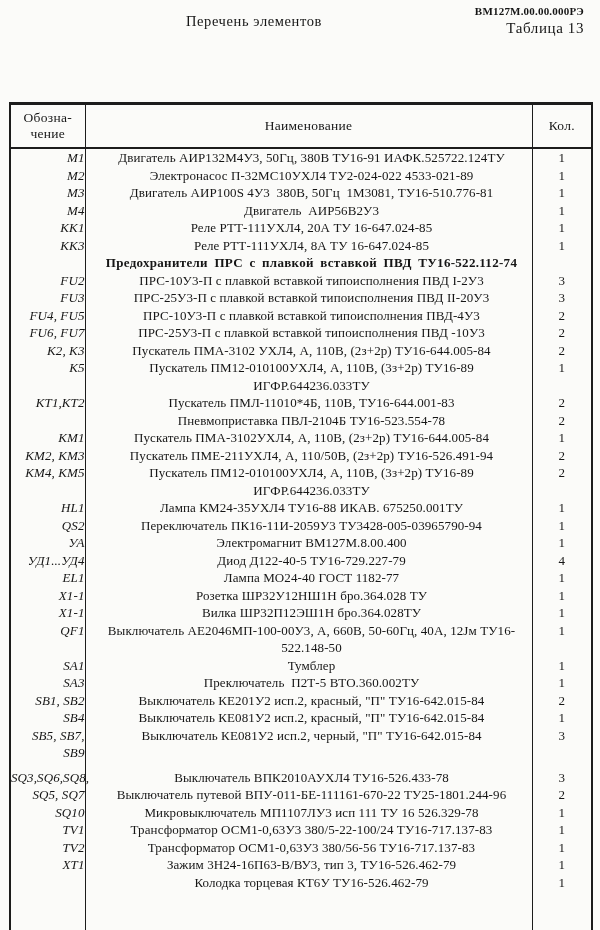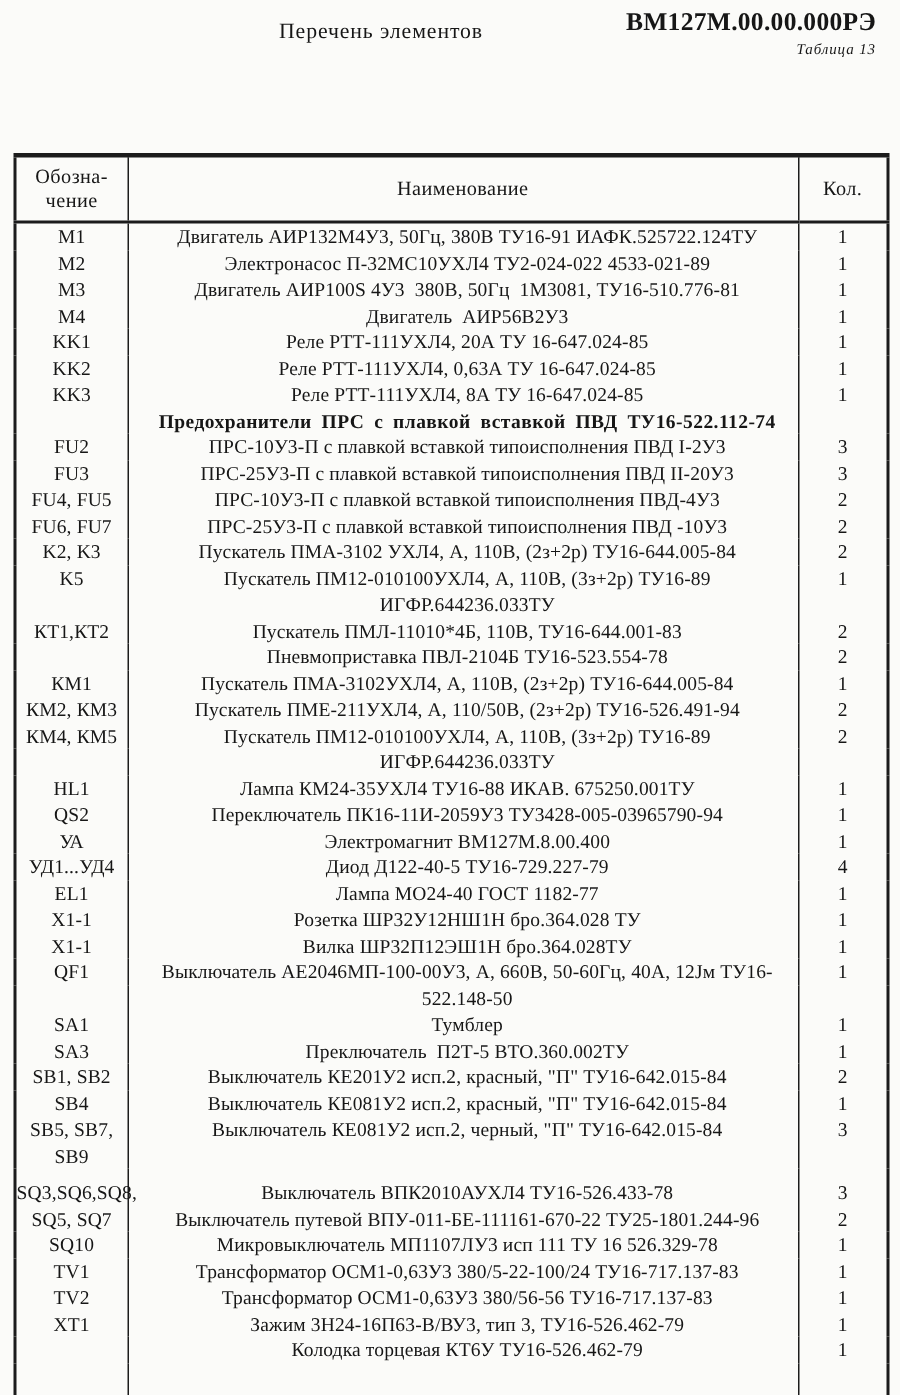--- a/index.html
+++ b/index.html
@@ -11,41 +11,41 @@
     overflow:hidden;
   }
   .page{position:relative;width:600px;height:930px;}
   
   .head{position:absolute;left:0;top:0;width:600px;height:66px;}
   .title{
     position:absolute;left:254px;top:13px;transform:translateX(-50%);
     font-size:14.5px;letter-spacing:0.6px;white-space:nowrap;
   }
   .head-right{position:absolute;right:16px;top:5px;text-align:right;}
-  .doccode{font-size:17px;font-weight:bold;letter-spacing:0.2px;margin-left:45px;}
-  .tabcap{font-size:10px;margin-top:3px;letter-spacing:0.6px;font-style:italic;}
+  .doccode{font-size:11px;font-weight:bold;letter-spacing:0.2px;margin-left:45px;}
+  .tabcap{font-size:15px;margin-top:3px;letter-spacing:0.6px;}
   
   table.el{
     position:absolute;left:9px;top:62px;width:582px;height:867px;
     border-collapse:collapse;table-layout:fixed;
     border:2px solid #1c1c1c;border-top-width:3px;border-bottom-width:3px;margin-top:40px;
   }
   col.c1{width:75px;} col.c2{width:447px;} col.c3{width:60px;}
   thead th{
     font-weight:normal;font-size:13.5px;line-height:1.18;
     height:42px;vertical-align:middle;text-align:center;
     border-bottom:2px solid #1c1c1c;padding:0;letter-spacing:0.3px;
   }
   .bl{border-left:1.5px solid #1c1c1c;}
   .br{border-right:1.5px solid #1c1c1c;text-align:center;}
   tbody td{
     height:17.5px;line-height:17.5px;font-size:13px;letter-spacing:0.1px;
     padding:0;vertical-align:middle;white-space:pre;overflow:visible;
   }
-  tbody td.d{text-align:center;}
+  tbody td.d{text-align:right;font-style:italic;}
   tbody td.n{padding-left:6px;}
   tbody td.q{text-align:center;}
   tr.section-row td.n{font-weight:bold;word-spacing:3px;letter-spacing:0.3px;}
   tr.gap-row td{height:7px;line-height:7px;font-size:1px;}
   tr.filler-row td{height:auto;}
 </style>
 </head>
 <body>
 
 <div class="page">
@@ -90,25 +90,20 @@
           <td class="d">M4</td>
           <td class="n bl br">Двигатель  АИР56В2У3</td>
           <td class="q">1</td>
         </tr>
         <tr>
           <td class="d">KK1</td>
           <td class="n bl br">Реле РТТ-111УХЛ4, 20А ТУ 16-647.024-85</td>
           <td class="q">1</td>
         </tr>
         <tr>
-          <td class="d">KK2</td>
-          <td class="n bl br">Реле РТТ-111УХЛ4, 0,63А ТУ 16-647.024-85</td>
-          <td class="q">1</td>
-        </tr>
-        <tr>
           <td class="d">KK3</td>
           <td class="n bl br">Реле РТТ-111УХЛ4, 8А ТУ 16-647.024-85</td>
           <td class="q">1</td>
         </tr>
         <tr class="section-row">
           <td class="d"></td>
           <td class="n bl br">Предохранители ПРС с плавкой вставкой ПВД ТУ16-522.112-74</td>
           <td class="q"></td>
         </tr>
         <tr>

